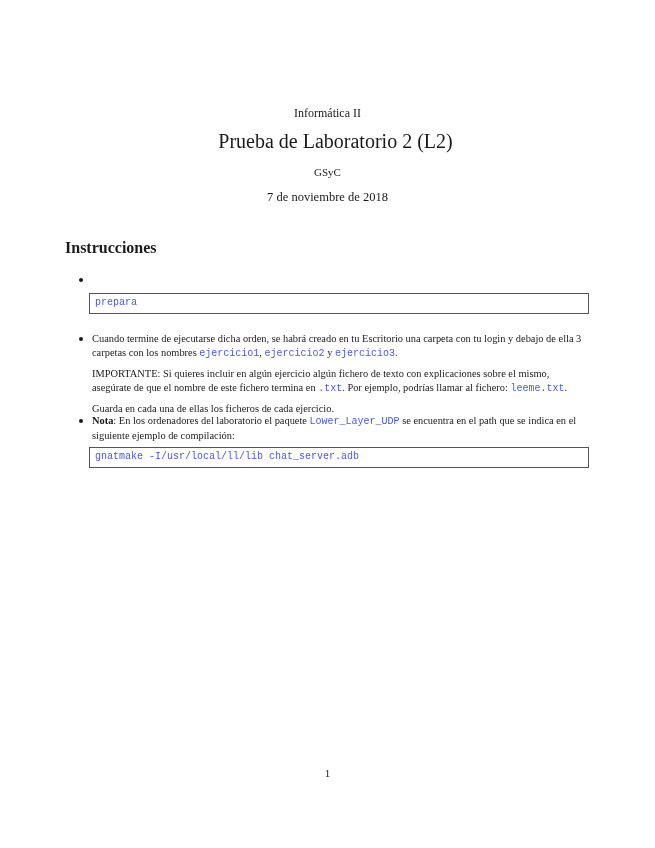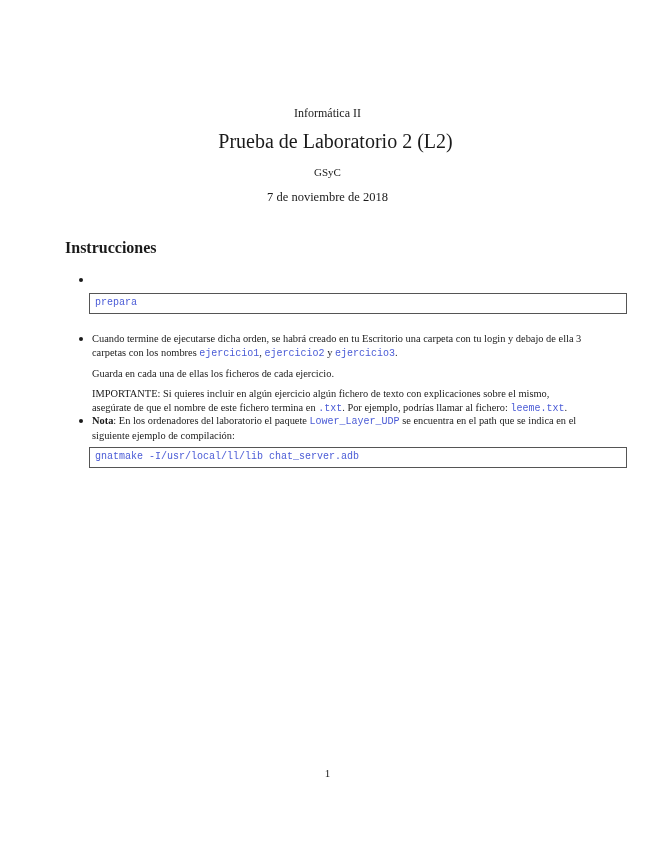--- a/index.html
+++ b/index.html
@@ -6,21 +6,21 @@
   body { width:655px; height:848px; position:relative; font-family:"Liberation Serif","DejaVu Serif",serif; color:#1a1a1a; }
   .title { position:absolute; left:0; width:655px; text-align:center; }
   #t1 { top:106px; font-size:12px; }
   #t2 { top:130px; font-size:20px;margin-left:8px; }
   #author { top:166px; font-size:11px; }
   #date { top:190px; font-size:12.5px;font-family:Liberation Serif, serif; }
   #section { position:absolute; left:65px; top:239px; font-size:16px; font-weight:bold; }
   .item { position:absolute; left:92px; width:498px; font-size:10.4px; line-height:14px; }
   .bullet { position:absolute; left:-13px; top:5px; width:4px; height:4px; background:#1a1a1a; border-radius:50%; }
   .code { font-family:"Liberation Mono","DejaVu Sans Mono",monospace; color:#4a5bd6; font-size:10px; }
-  .box { position:absolute; left:89px; width:498px; height:19px; border:1px solid #555; box-shadow: inset 0 0 0 0 #000; padding-left: 38px; }
+  .box { position:absolute; left:89px; width:498px; height:19px; border:1px solid #555; box-shadow: inset 0 0 0 0 #000; }
   .box span { position:absolute; left:5px; top:3px; }
   p { margin:0; }
   .para { margin-top:6px; }
   #pagenum { position:absolute; left:0; width:655px; top:767px; text-align:center; font-size:11px; }
 </style>
 </head>
 <body>
 
 <div id="t1" class="title">Informática II</div>
 <div id="t2" class="title">Prueba de Laboratorio 2 (L2)</div>
@@ -32,22 +32,22 @@
 <div class="item" style="top:273px;">
   <span class="bullet"></span>
 </div>
 <div class="box" style="top:293px;">
   <span class="code">prepara</span>
 </div>
 
 <div class="item" style="top:332px;">
   <span class="bullet"></span>
   <p><span>Cuando termine de ejecutarse dicha orden, se habrá creado en tu Escritorio una carpeta con tu login y debajo de ella 3 carpetas con los nombres </span><span class="code">ejercicio1</span><span>, </span><span class="code">ejercicio2</span><span> y </span><span class="code">ejercicio3</span><span>.</span></p>
+  <p class="para"><span>IMPORTANTE: Si quieres incluir en algún ejercicio algún fichero de texto con explicaciones sobre el mismo, asegúrate de que el nombre de este fichero termina en </span><span class="code">.txt</span><span>. Por ejemplo, podrías llamar al fichero: </span><span class="code">leeme.txt</span><span>.</span></p>
   <p class="para">Guarda en cada una de ellas los ficheros de cada ejercicio.</p>
-  <p class="para"><span>IMPORTANTE: Si quieres incluir en algún ejercicio algún fichero de texto con explicaciones sobre el mismo, asegúrate de que el nombre de este fichero termina en </span><span class="code">.txt</span><span>. Por ejemplo, podrías llamar al fichero: </span><span class="code">leeme.txt</span><span>.</span></p>
 </div>
 
 <div class="item" style="top:414px;">
   <span class="bullet"></span>
   <p><b>Nota</b><span>: En los ordenadores del laboratorio el paquete </span><span class="code">Lower_Layer_UDP</span><span> se encuentra en el path que se indica en el siguiente ejemplo de compilación:</span></p>
 </div>
 <div class="box" style="top:447px;">
   <span class="code">gnatmake -I/usr/local/ll/lib chat_server.adb</span>
 </div>
 

